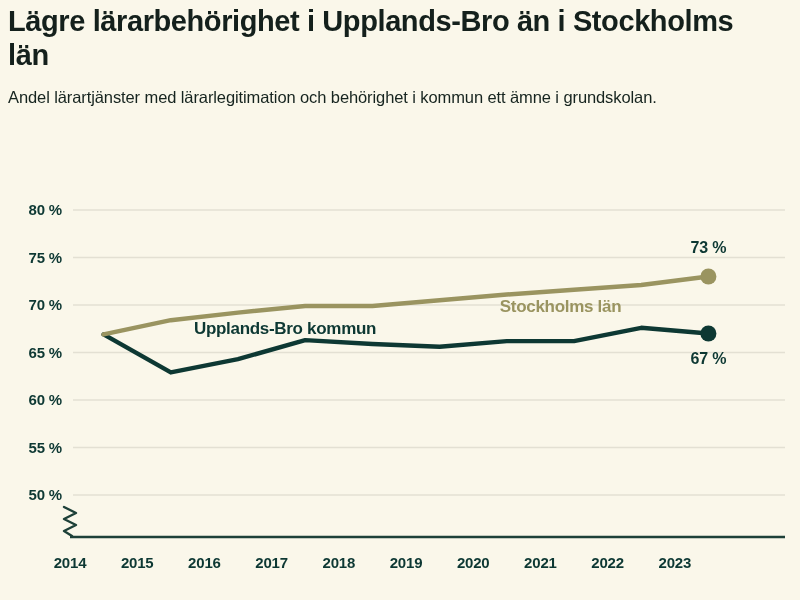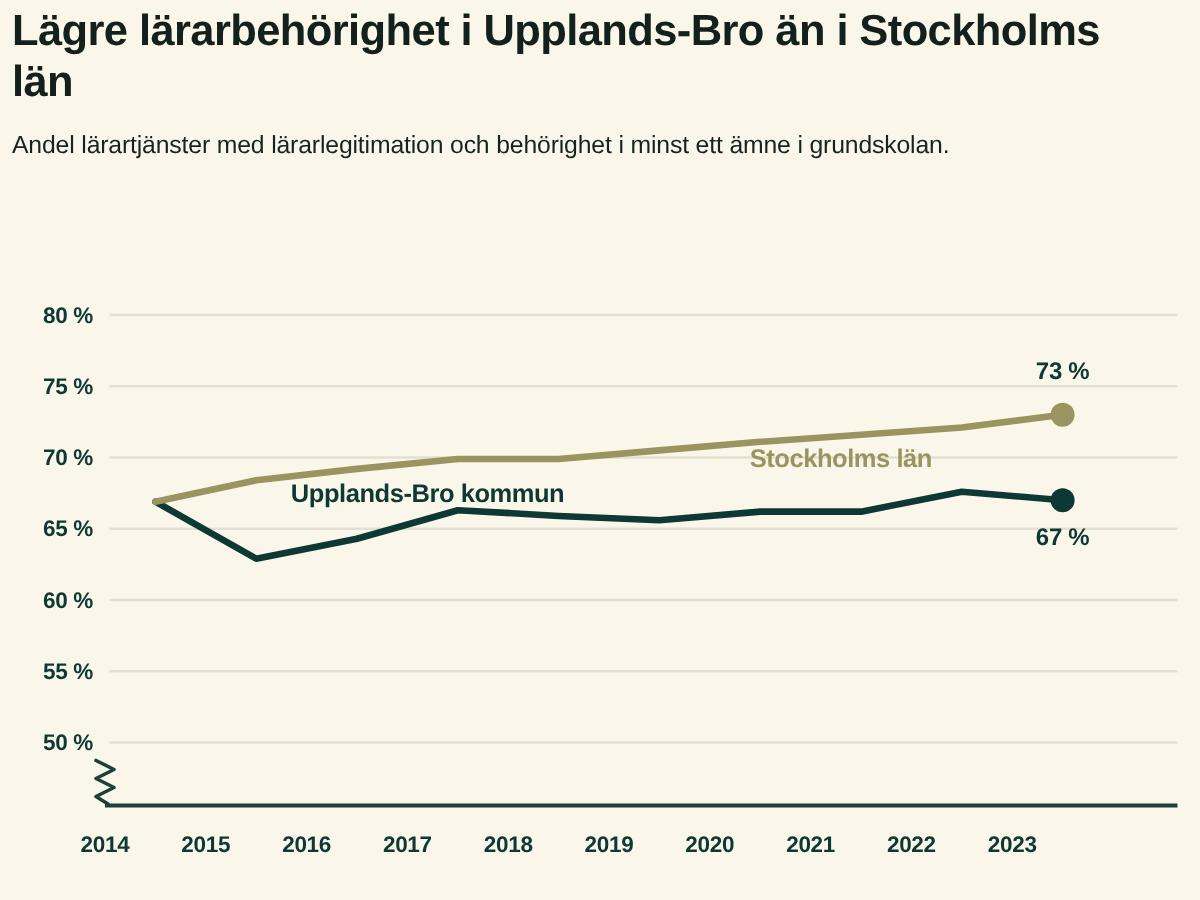--- a/index.html
+++ b/index.html
@@ -101,21 +101,21 @@
     text-anchor: middle;
   }
 </style>
 </head>
 <body>
 
 <div class="page">
 
   <div class="header">
     <h1 class="chart-title">Lägre lärarbehörighet i Upplands-Bro än i Stockholms län</h1>
-    <p class="chart-subtitle">Andel lärartjänster med lärarlegitimation och behörighet i minst ett ämne i grundskolan.</p>
+    <p class="chart-subtitle">Andel lärartjänster med lärarlegitimation och behörighet i kommun ett ämne i grundskolan.</p>
   </div>
 
   <div class="plot-wrap">
     <svg class="plot" viewBox="0 0 800 600">
       <g id="gridlines-group">
           <line class="gridline" x1="73" x2="785" y1="495" y2="495"></line>
           <line class="gridline" x1="73" x2="785" y1="447.5" y2="447.5"></line>
           <line class="gridline" x1="73" x2="785" y1="400" y2="400"></line>
           <line class="gridline" x1="73" x2="785" y1="352.5" y2="352.5"></line>
           <line class="gridline" x1="73" x2="785" y1="305" y2="305"></line>

